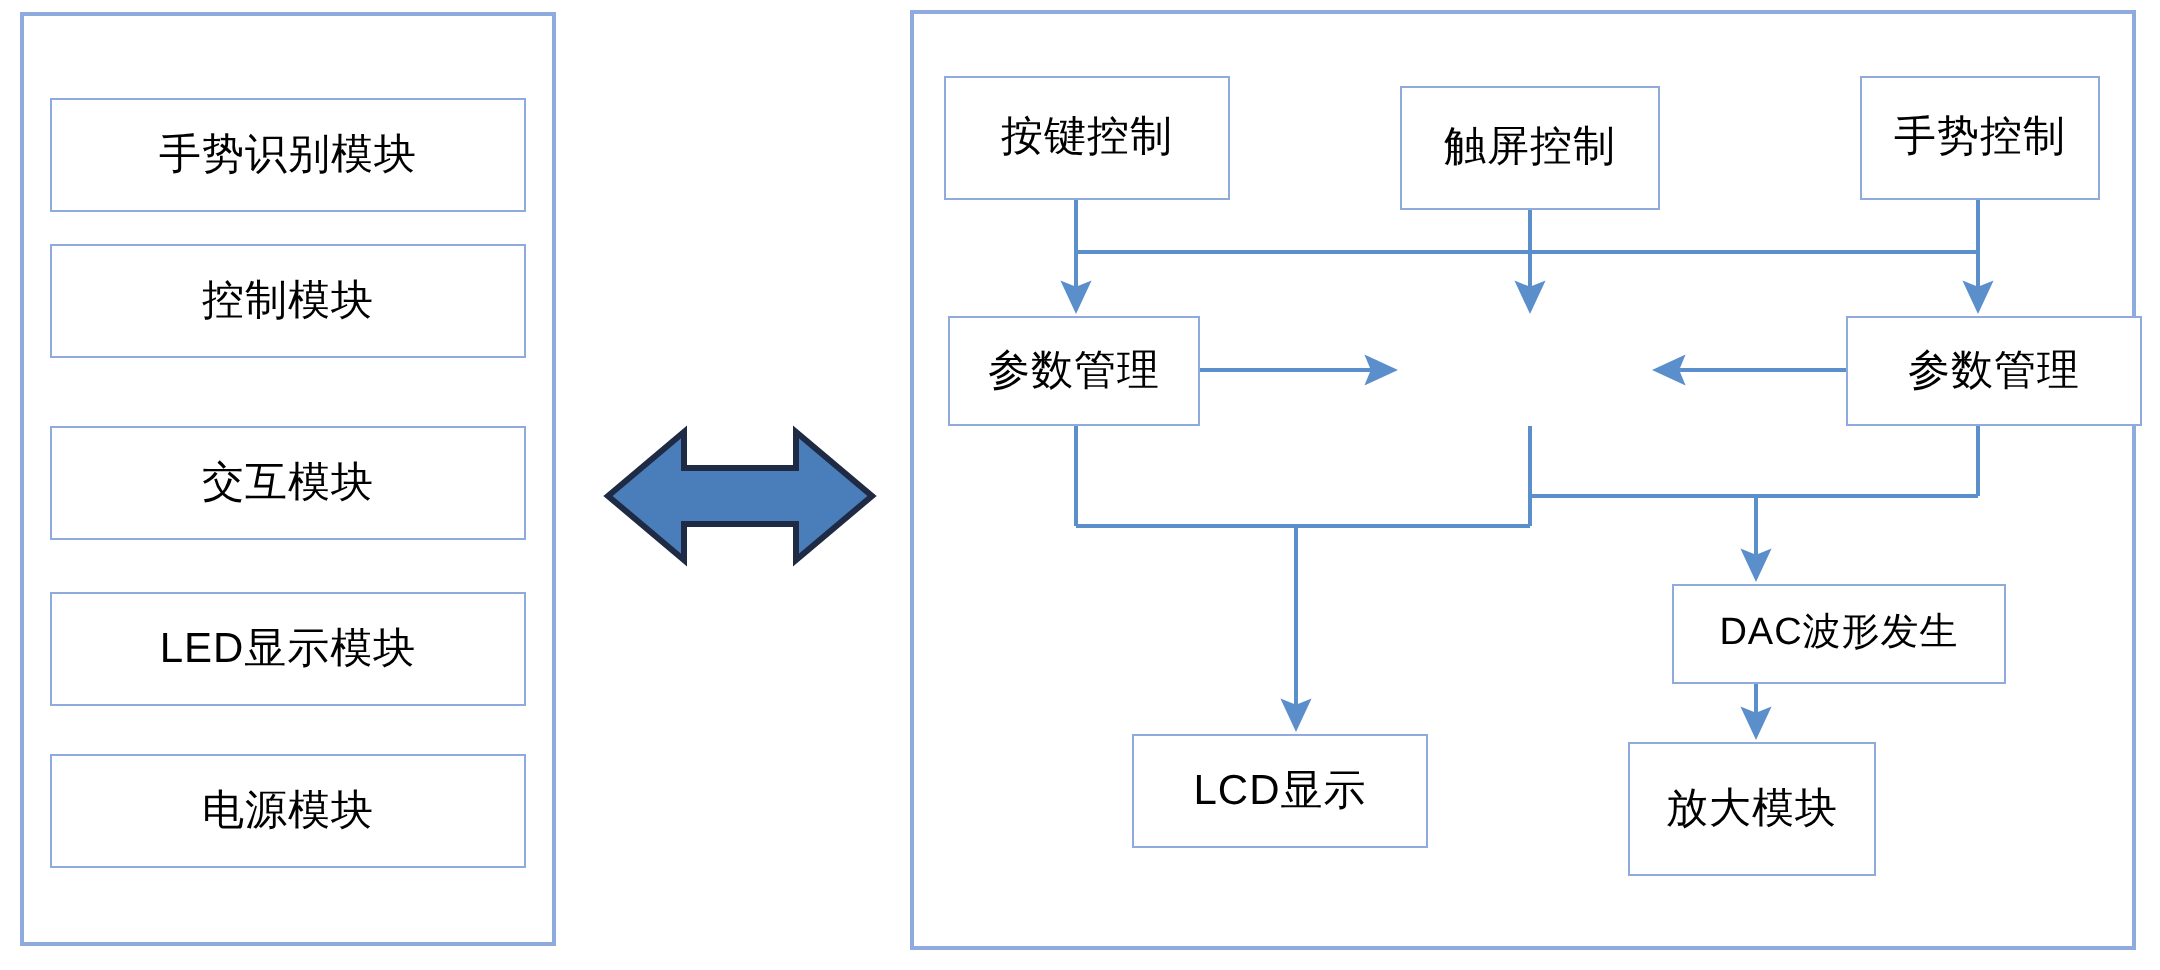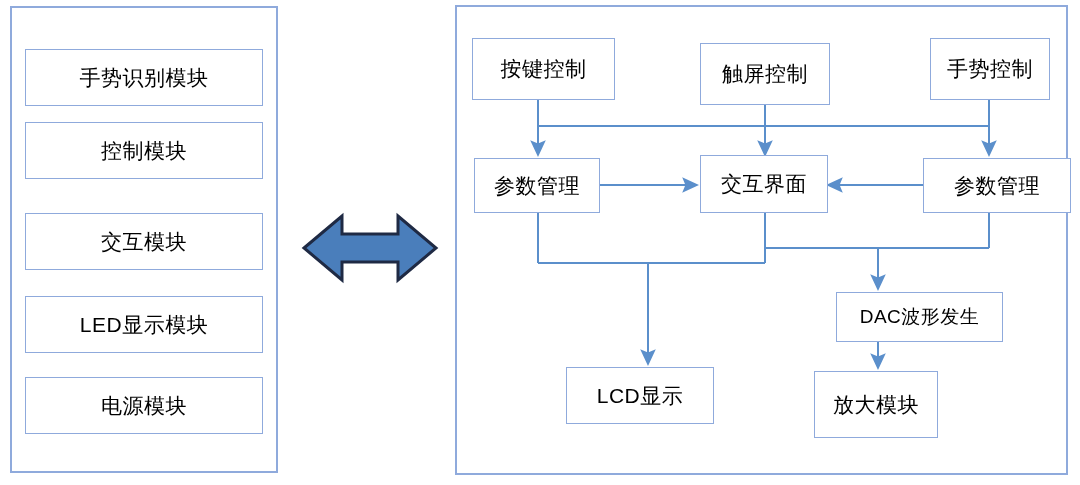--- a/index.html
+++ b/index.html
@@ -125,23 +125,20 @@
   <div class="node" style="left:700px; top:43px; width:130px; height:62px;">
     <span>触屏控制</span>
   </div>
   <div class="node" style="left:930px; top:38px; width:120px; height:62px;">
     <span>手势控制</span>
   </div>
 
   <div class="node" style="left:474px; top:158px; width:126px; height:55px;">
     <span>参数管理</span>
   </div>
-  <div class="node" style="left:700px; top:155px; width:128px; height:58px;">
-    <span>交互界面</span>
-  </div>
   <div class="node" style="left:923px; top:158px; width:148px; height:55px;">
     <span>参数管理</span>
   </div>
 
   <div class="node" style="left:566px; top:367px; width:148px; height:57px;">
     <span>LCD显示</span>
   </div>
   <div class="node small" style="left:795px; top:292px; width:167px; height:50px;margin-left:41px;">
     <span>DAC波形发生</span>
   </div>

